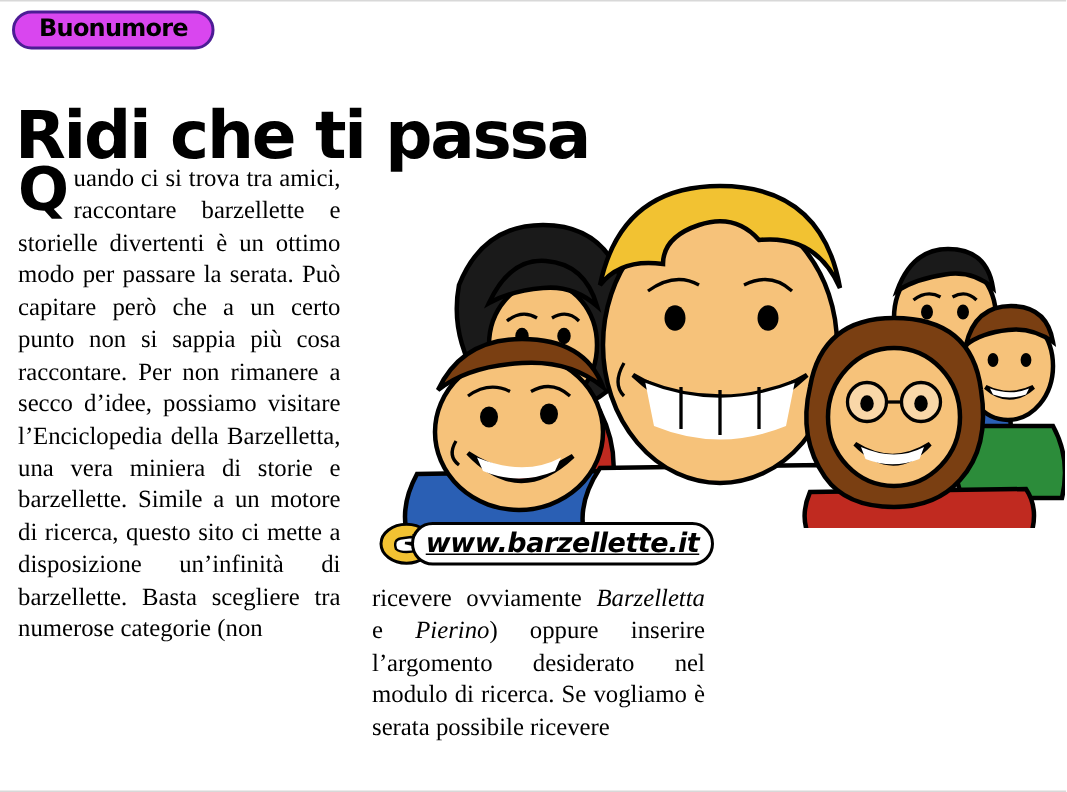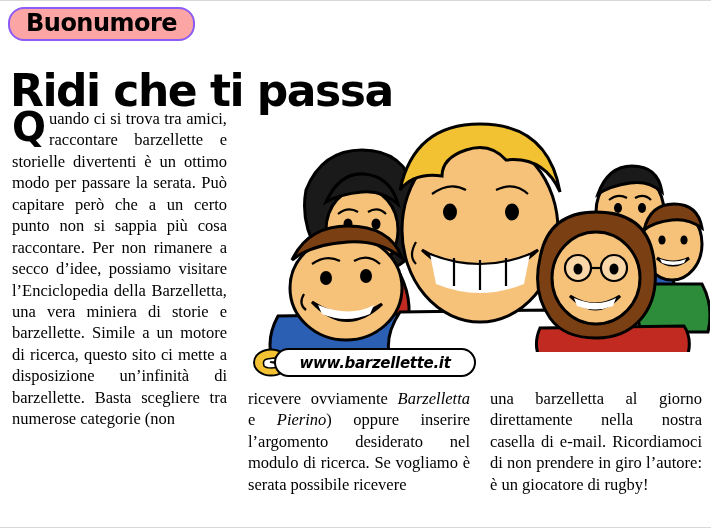--- a/index.html
+++ b/index.html
@@ -15,29 +15,29 @@
     overflow: hidden;
     font-family: "Liberation Serif", serif;
     color: #000000;
   }
 
   
   .kicker {
     position: absolute;
     left: 8px;
     top: 7px;
-    border: 2px solid #8b5cf6;
+    border: 2px solid #4c1d95;
     border-radius: 16px;
     padding: 2px 16px 3px 16px;
     font-family: "DejaVu Sans", sans-serif;
     font-weight: bold;
-    font-size: 24px;
+    font-size: 16px;
     letter-spacing: -0.5px;
     line-height: 1.05;
-    background: #fca5a5;
+    background: #d946ef;
   }
 
   
   .headline {
     position: absolute;
     left: 10px;
     top: 40px;
     font-family: "DejaVu Sans", sans-serif;
     font-weight: bold;
     font-size: 44px;
@@ -99,22 +99,23 @@
     background: #fff;
     box-sizing: border-box;
     display: flex;
     align-items: center;
     justify-content: center;
   }
   .urlbar-pill span {
     font-family: "DejaVu Sans", sans-serif;
     font-weight: bold;
     font-style: italic;
-    font-size: 15px;
+    font-size: 18px;
     letter-spacing: -0.3px;
+    text-decoration: underline;
   }
   .urlbar-icon {
     position: absolute;
     left: 0;
     top: 0;
     width: 40px;
     height: 29px;
   }
 
   
@@ -243,18 +244,15 @@
   </div>
 
   <div class="col col1">
     <span class="dropcap">Q</span><span>uando ci si trova tra amici, raccontare barzellette e storielle divertenti è un ottimo modo per passare la serata. Può capitare però che a un certo punto non si sappia più cosa raccontare. Per non rimanere a secco d’idee, possiamo visitare l’Enciclopedia della Barzelletta, una vera miniera di storie e barzellette. Simile a un motore di ricerca, questo sito ci mette a disposizione un’infinità di barzellette. Basta scegliere tra numerose categorie (non</span>
   </div>
 
   <div class="col col2">
     <span>ricevere ovviamente </span><span class="it">Barzelletta</span><span> e </span><span class="it">Pierino</span><span>) oppure inserire l’argomento desiderato nel modulo di ricerca.  Se vogliamo è serata possibile  ricevere</span>
   </div>
 
-  <div class="col col3">
-    <span>una barzelletta al giorno direttamente nella nostra casella di e-mail. Ricordiamoci di  non prendere in giro l’autore: è un giocatore di rugby!</span>
-  </div>
 
   <div class="edge-bottom"></div>
 </div>
 
 </body></html>

